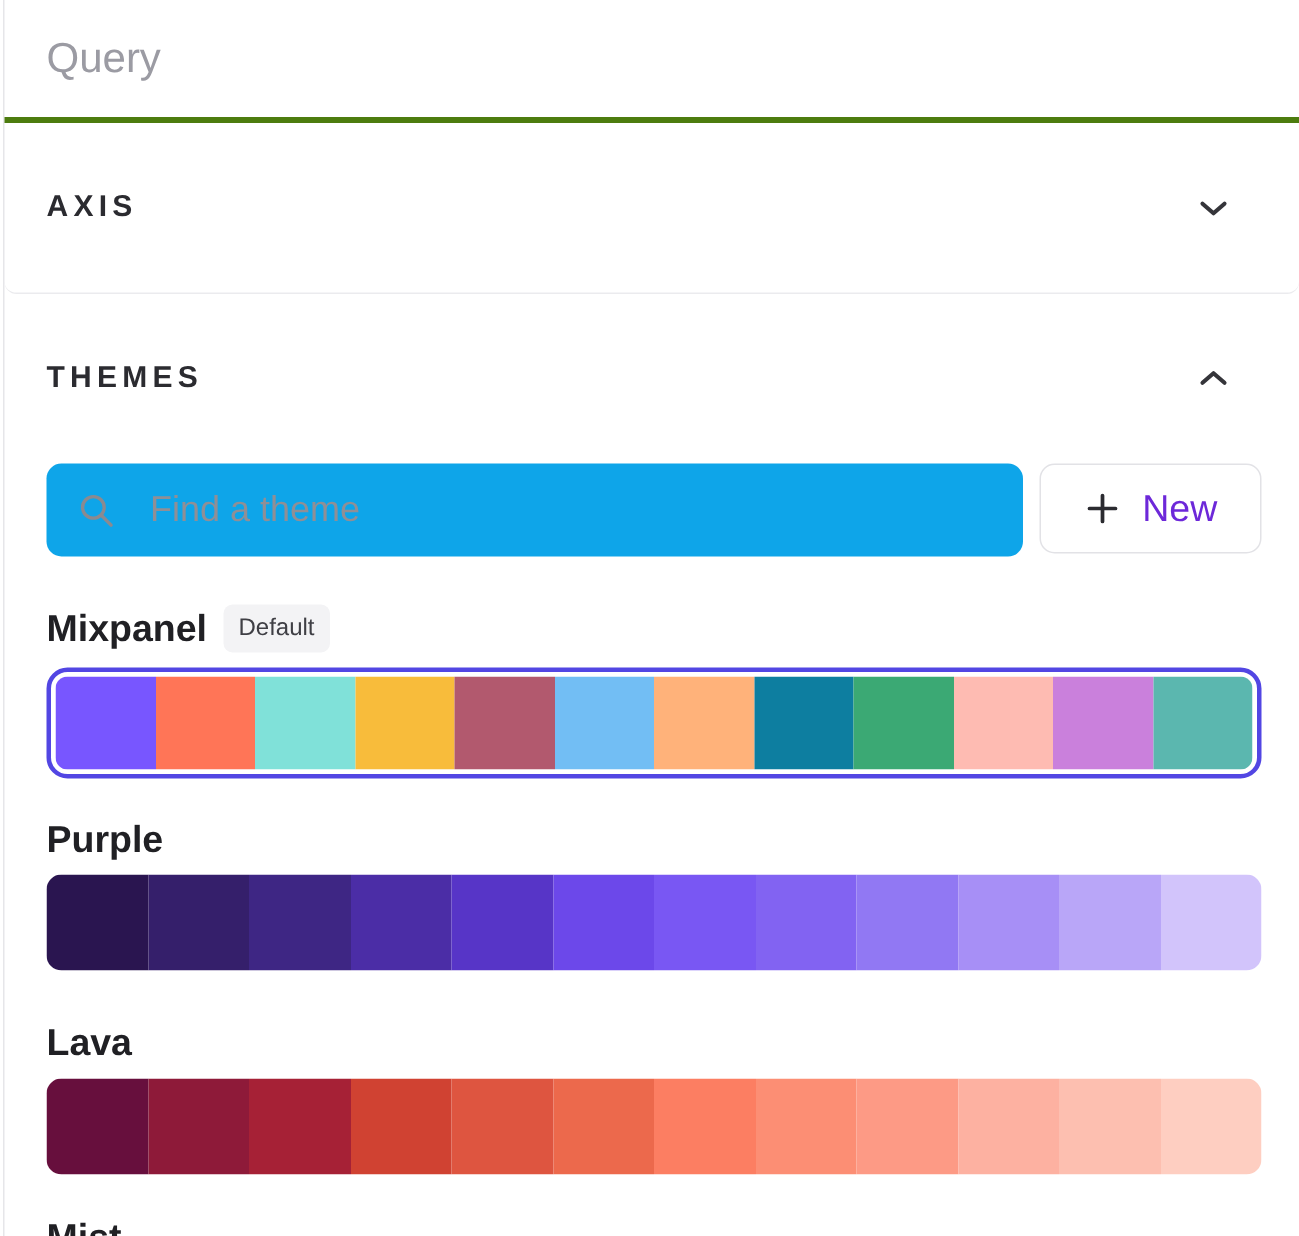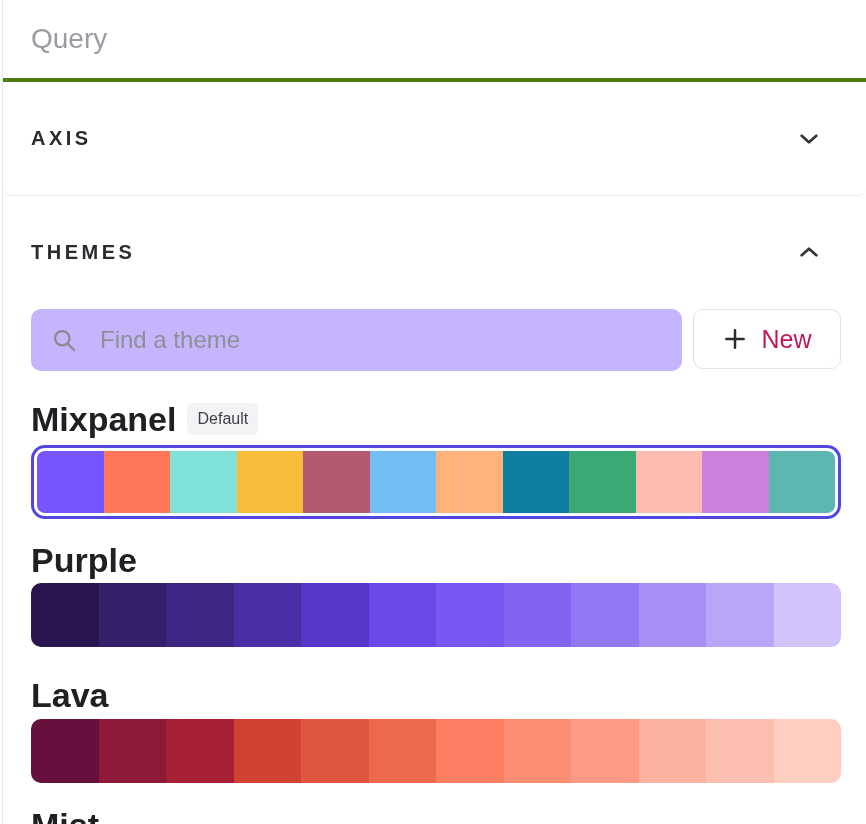--- a/index.html
+++ b/index.html
@@ -23,35 +23,35 @@
                   border-bottom-left-radius:8px; border-bottom-right-radius:8px; }
   .section-title { font-size:20px; font-weight:700; letter-spacing:3.5px; color:#2b2b30; }
   .chev { width:22px; height:22px; display:block; cursor:pointer; }
 
   
   .section-themes { padding:0 25px 0 28px; }
   .themes-header { margin-top:44px; display:flex; align-items:center; justify-content:space-between;
                    padding-right:21px; height:24px; }
 
   .search-row { margin-top:45px; display:flex; gap:11px; }
-  .search-box { flex:1; height:62px; background:#c4b5fd; border-radius:10px;
+  .search-box { flex:1; height:62px; background:#0ea5e9; border-radius:10px;
                 display:flex; align-items:center; padding:0 20px; gap:22px; }
   .search-box svg { flex:none; }
   .search-input { border:none; outline:none; background:transparent; width:100%;
                   font-size:24px; color:#3a3a40;
                   font-family:"Liberation Sans","DejaVu Sans",sans-serif; }
   .search-input::placeholder { color:#8f8f96; opacity:1; }
   .new-btn { width:148px; height:60px; background:#fff; border:1.5px solid #e2e2e6;
              border-radius:10px; display:flex; align-items:center; justify-content:center;
-             gap:13px; cursor:pointer; font-size:25px; font-weight:500; color:#be185d; }
+             gap:13px; cursor:pointer; font-size:25px; font-weight:500; color:#6d28d9; }
 
   
   .theme-row { }
   .theme-label-row { display:flex; align-items:center; margin-top:30px; height:30px; }
-  .theme-name { font-size:34px; font-weight:600; color:#202024; line-height:30px; }
+  .theme-name { font-size:25px; font-weight:600; color:#202024; line-height:30px; }
   .theme-badge { margin-left:11px; background:#f3f3f5; color:#3f3f45; font-size:16px;
                  line-height:20px; padding:6px 10px; border-radius:6px; }
 
   .swatch-bar { margin-top:10px; height:64px; border-radius:10px; overflow:hidden;
                 display:flex; cursor:pointer; }
   .swatch-bar .swatch { flex:1; }
   .swatch-wrap-selected { margin-top:11px; border:3.5px solid #5246e3; border-radius:14px;
                           padding:3px; cursor:pointer; }
   .swatch-wrap-selected .swatch-bar { margin-top:0; height:62px; border-radius:8px; }
 

